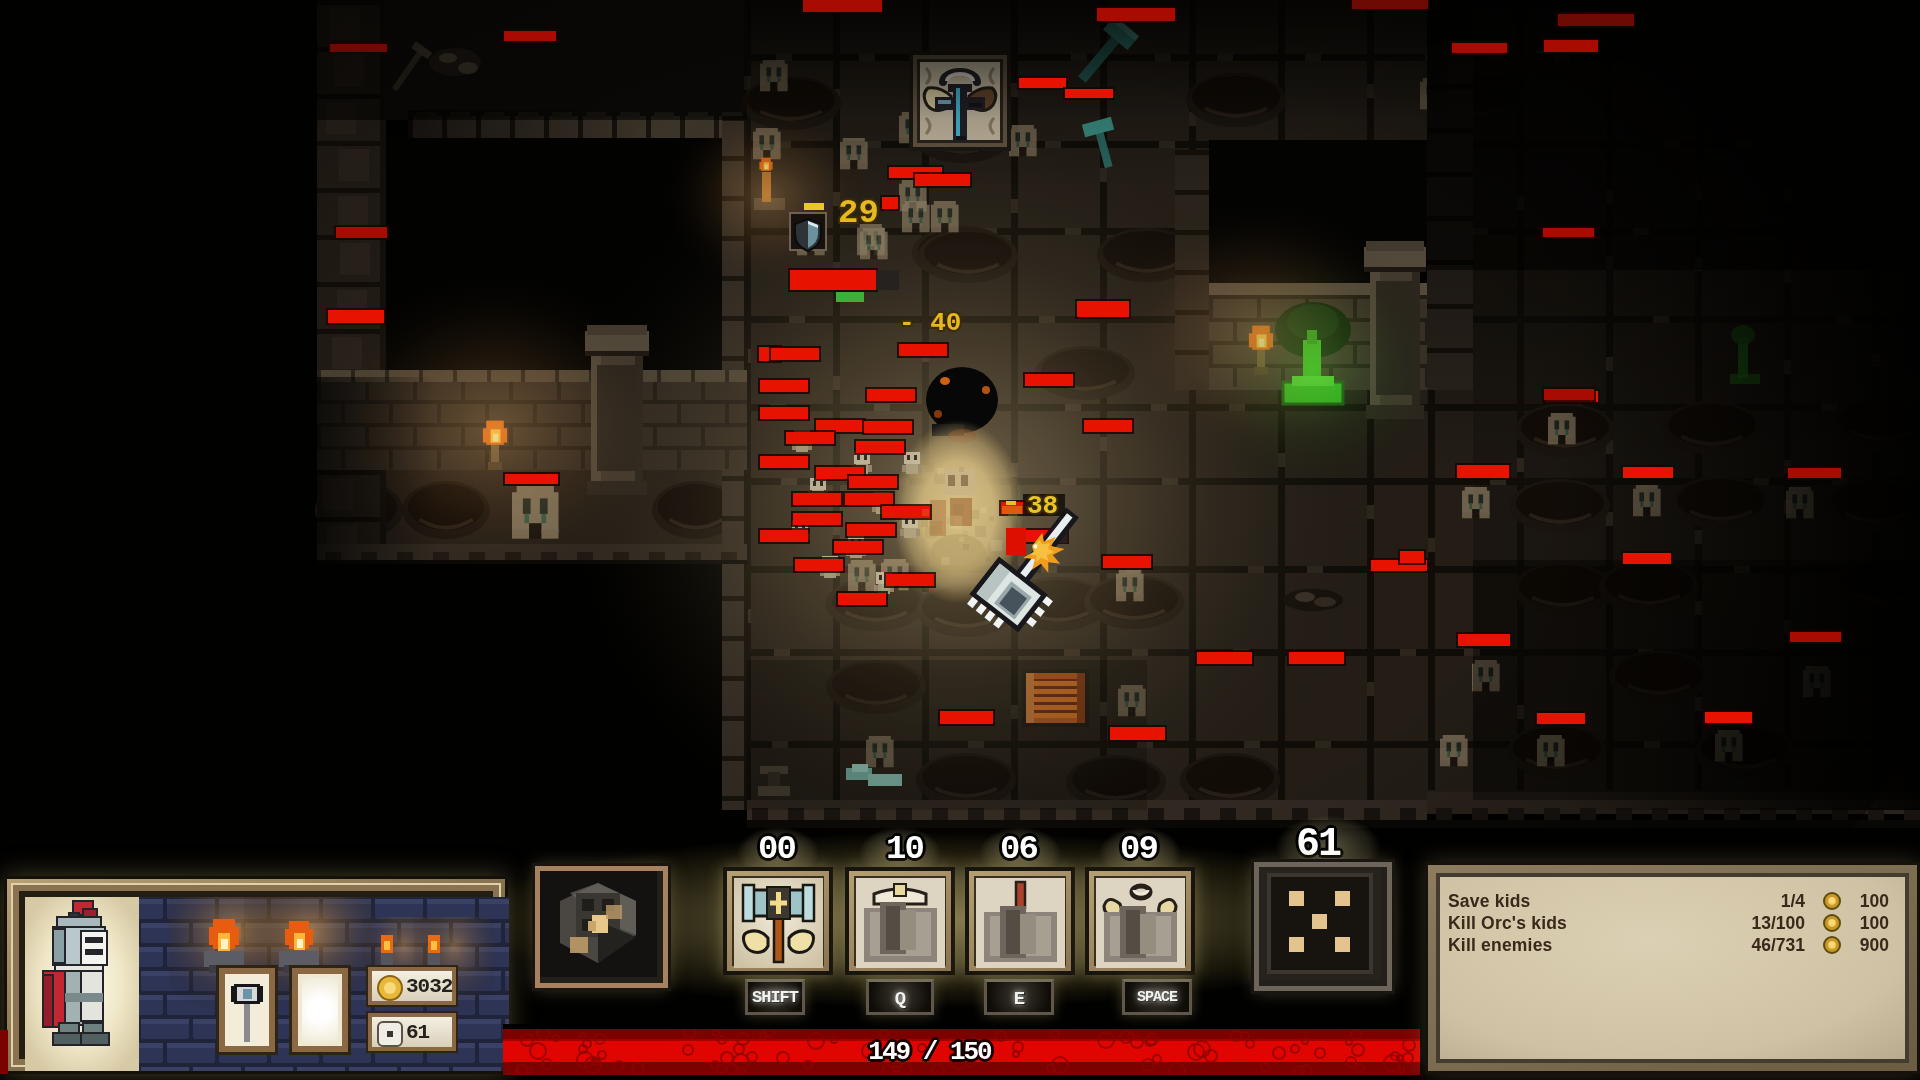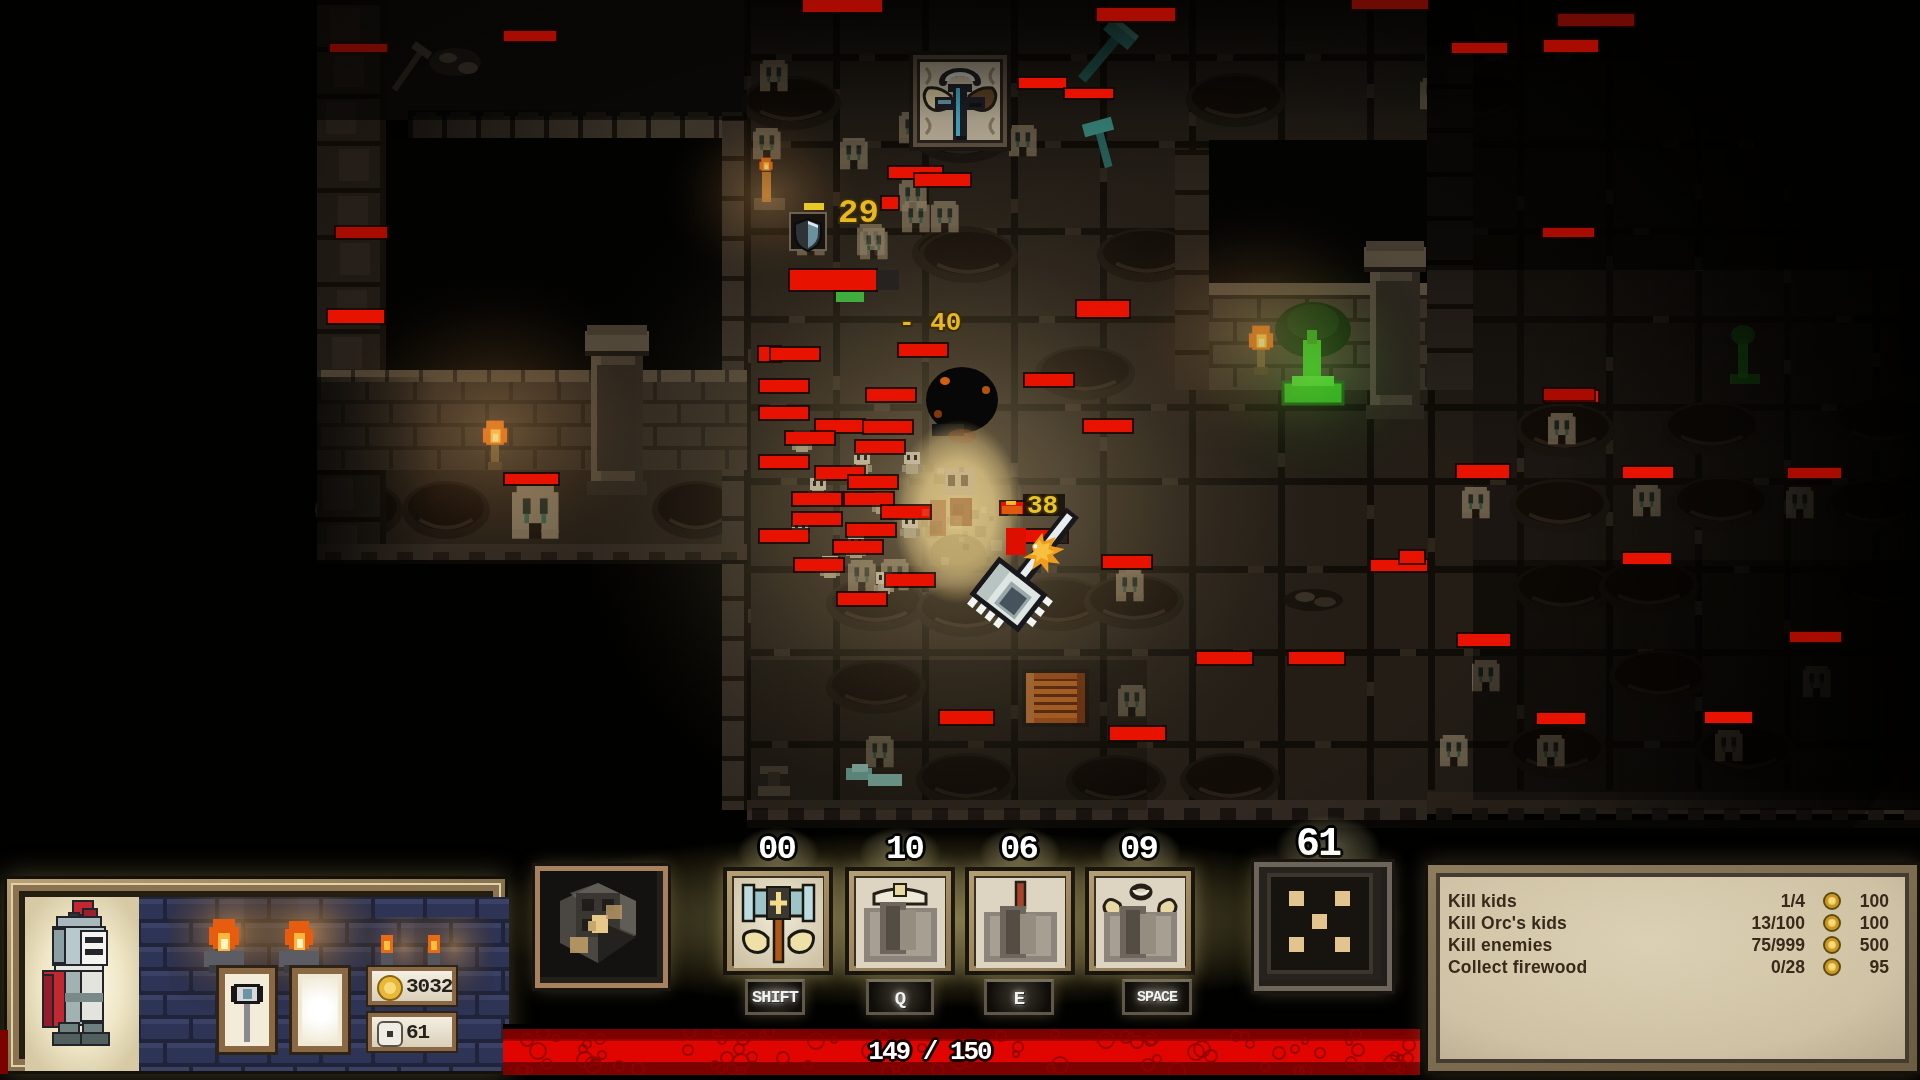--- a/index.html
+++ b/index.html
@@ -1758,37 +1758,31 @@
  <rect x="10" y="8" width="102" height="97" fill="#17140f" stroke="#3c362e" stroke-width="4"></rect>
  <rect x="30" y="24" width="15" height="15" fill="#e3c48e"></rect>
  <rect x="76" y="24" width="15" height="15" fill="#e3c48e"></rect>
  <rect x="53" y="47" width="15" height="15" fill="#e3c48e"></rect>
  <rect x="30" y="70" width="15" height="15" fill="#e3c48e"></rect>
  <rect x="76" y="70" width="15" height="15" fill="#e3c48e"></rect>
 </svg></div>
     <div class="qpanel">
  <div class="qinner">
   <div class="qrow" style="top:14px;">
-          <span class="qname">Kill kids</span>
+          <span class="qname">Save kids</span>
           <span class="qval">1/4</span>
           <span class="qcoin"></span>
           <span class="qrew">100</span>
         </div>
   <div class="qrow" style="top:36px;">
           <span class="qname">Kill Orc's kids</span>
           <span class="qval">13/100</span>
           <span class="qcoin"></span>
           <span class="qrew">100</span>
         </div>
   <div class="qrow" style="top:58px;">
           <span class="qname">Kill enemies</span>
-          <span class="qval">75/999</span>
+          <span class="qval">46/731</span>
           <span class="qcoin"></span>
-          <span class="qrew">500</span>
-        </div>
-  <div class="qrow" style="top:80px;">
-          <span class="qname">Collect firewood</span>
-          <span class="qval">0/28</span>
-          <span class="qcoin"></span>
-          <span class="qrew">95</span>
+          <span class="qrew">900</span>
         </div>
  </div>
 </div>
 </div>
 </body></html>

